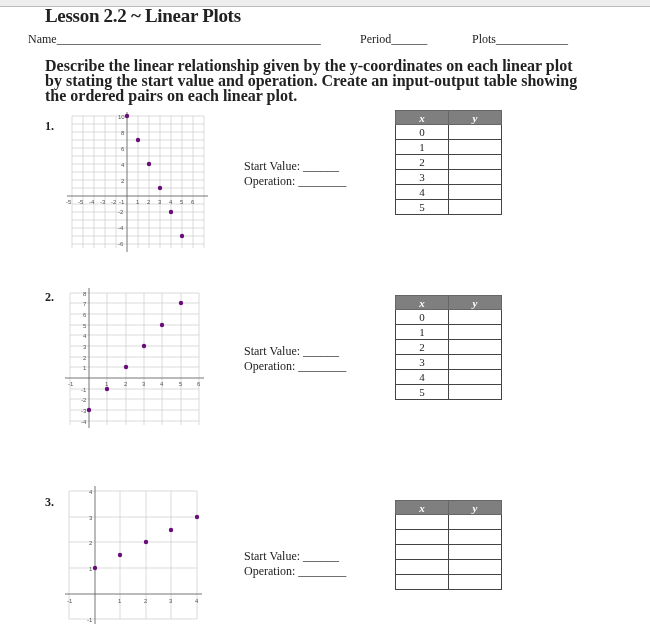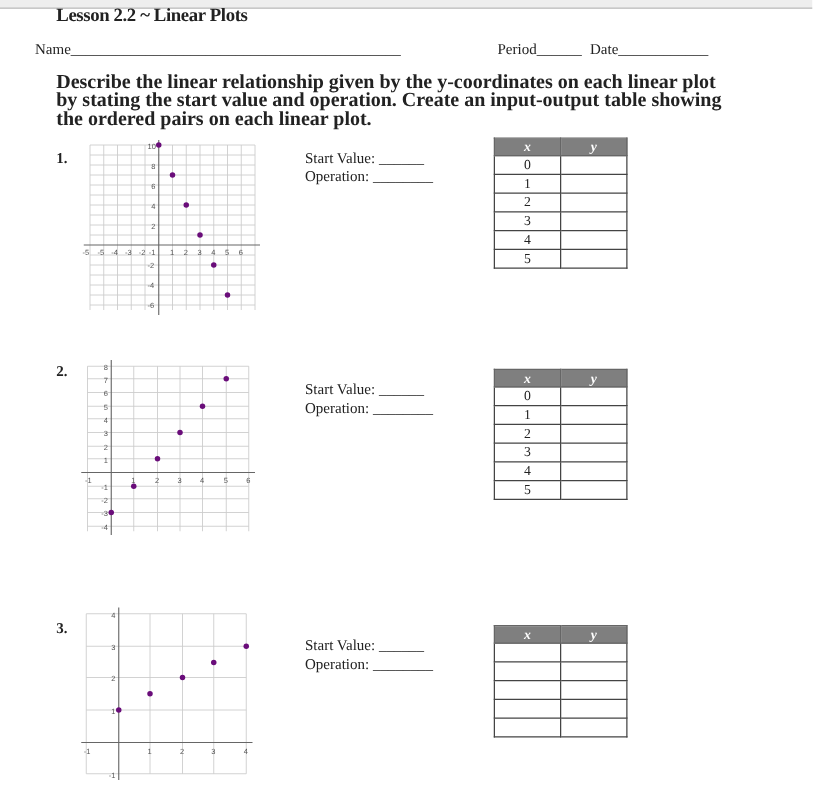--- a/index.html
+++ b/index.html
@@ -1,36 +1,36 @@
 <!DOCTYPE html>
 <html><head>
 <meta charset="utf-8">
 <style>
   html,body{margin:0;padding:0;background:#fff;}
   body{width:650px;height:632px;position:relative;overflow:hidden;font-family:"Liberation Serif",serif;color:#222;}
   .topbar{position:absolute;left:0;top:0;width:650px;height:6px;background:#eee;border-bottom:1px solid #bbb;}
-  .title{position:absolute;left:45px;top:5px;font-size:15px;font-weight:bold;letter-spacing:-0.3px;}
+  .title{position:absolute;left:45px;top:5px;font-size:19px;font-weight:bold;letter-spacing:-0.3px;}
   .nameline{position:absolute;top:32px;font-size:12px;}
   .instr{position:absolute;left:45px;top:58px;width:540px;font-size:16px;font-weight:bold;line-height:15px;}
   .num{position:absolute;left:45px;font-size:12px;font-weight:bold;}
   .plot{position:absolute;}
-  .sv{position:absolute;left:244px;font-size:12px;line-height:15px;}
+  .sv{position:absolute;left:244px;font-size:12px;line-height:15px;margin-top:40px;}
   table.io{position:absolute;left:395px;border-collapse:collapse;font-size:11px;}
   table.io th{background:#7f7f7f;color:#fff;font-style:italic;font-weight:bold;height:13px;width:52px;border:1px solid #666;padding:0;}
   table.io td{border:1px solid #444;height:14px;width:52px;text-align:center;padding:0;}
 </style>
 </head>
 <body>
 
 <div class="topbar"></div>
 <div class="title">Lesson 2.2 ~ Linear Plots</div>
 
 <div class="nameline" style="left:28px"><span>Name</span><span>____________________________________________</span></div>
-<div class="nameline" style="left:398px"><span>Period</span><span>______</span></div>
-<div class="nameline" style="left:472px"><span>Date</span><span>____________</span></div>
+<div class="nameline" style="left:360px"><span>Period</span><span>______</span></div>
+<div class="nameline" style="left:472px"><span>Plots</span><span>____________</span></div>
 
 <div class="instr">Describe the linear relationship given by the y-coordinates on each linear plot by stating the start value and operation. Create an input-output table showing the ordered pairs on each linear plot.</div>
 
 <div class="num" style="top:119px">1.</div>
 <svg class="plot" style="left:62px;top:110px" width="150" height="145" font-family="Liberation Sans, sans-serif" font-size="6" fill="#555">
   <g stroke="#ccc" stroke-width="0.7">
     <line x1="10" y1="6" x2="10" y2="138"></line>
       <line x1="21" y1="6" x2="21" y2="138"></line>
       <line x1="32" y1="6" x2="32" y2="138"></line>
       <line x1="43" y1="6" x2="43" y2="138"></line>

